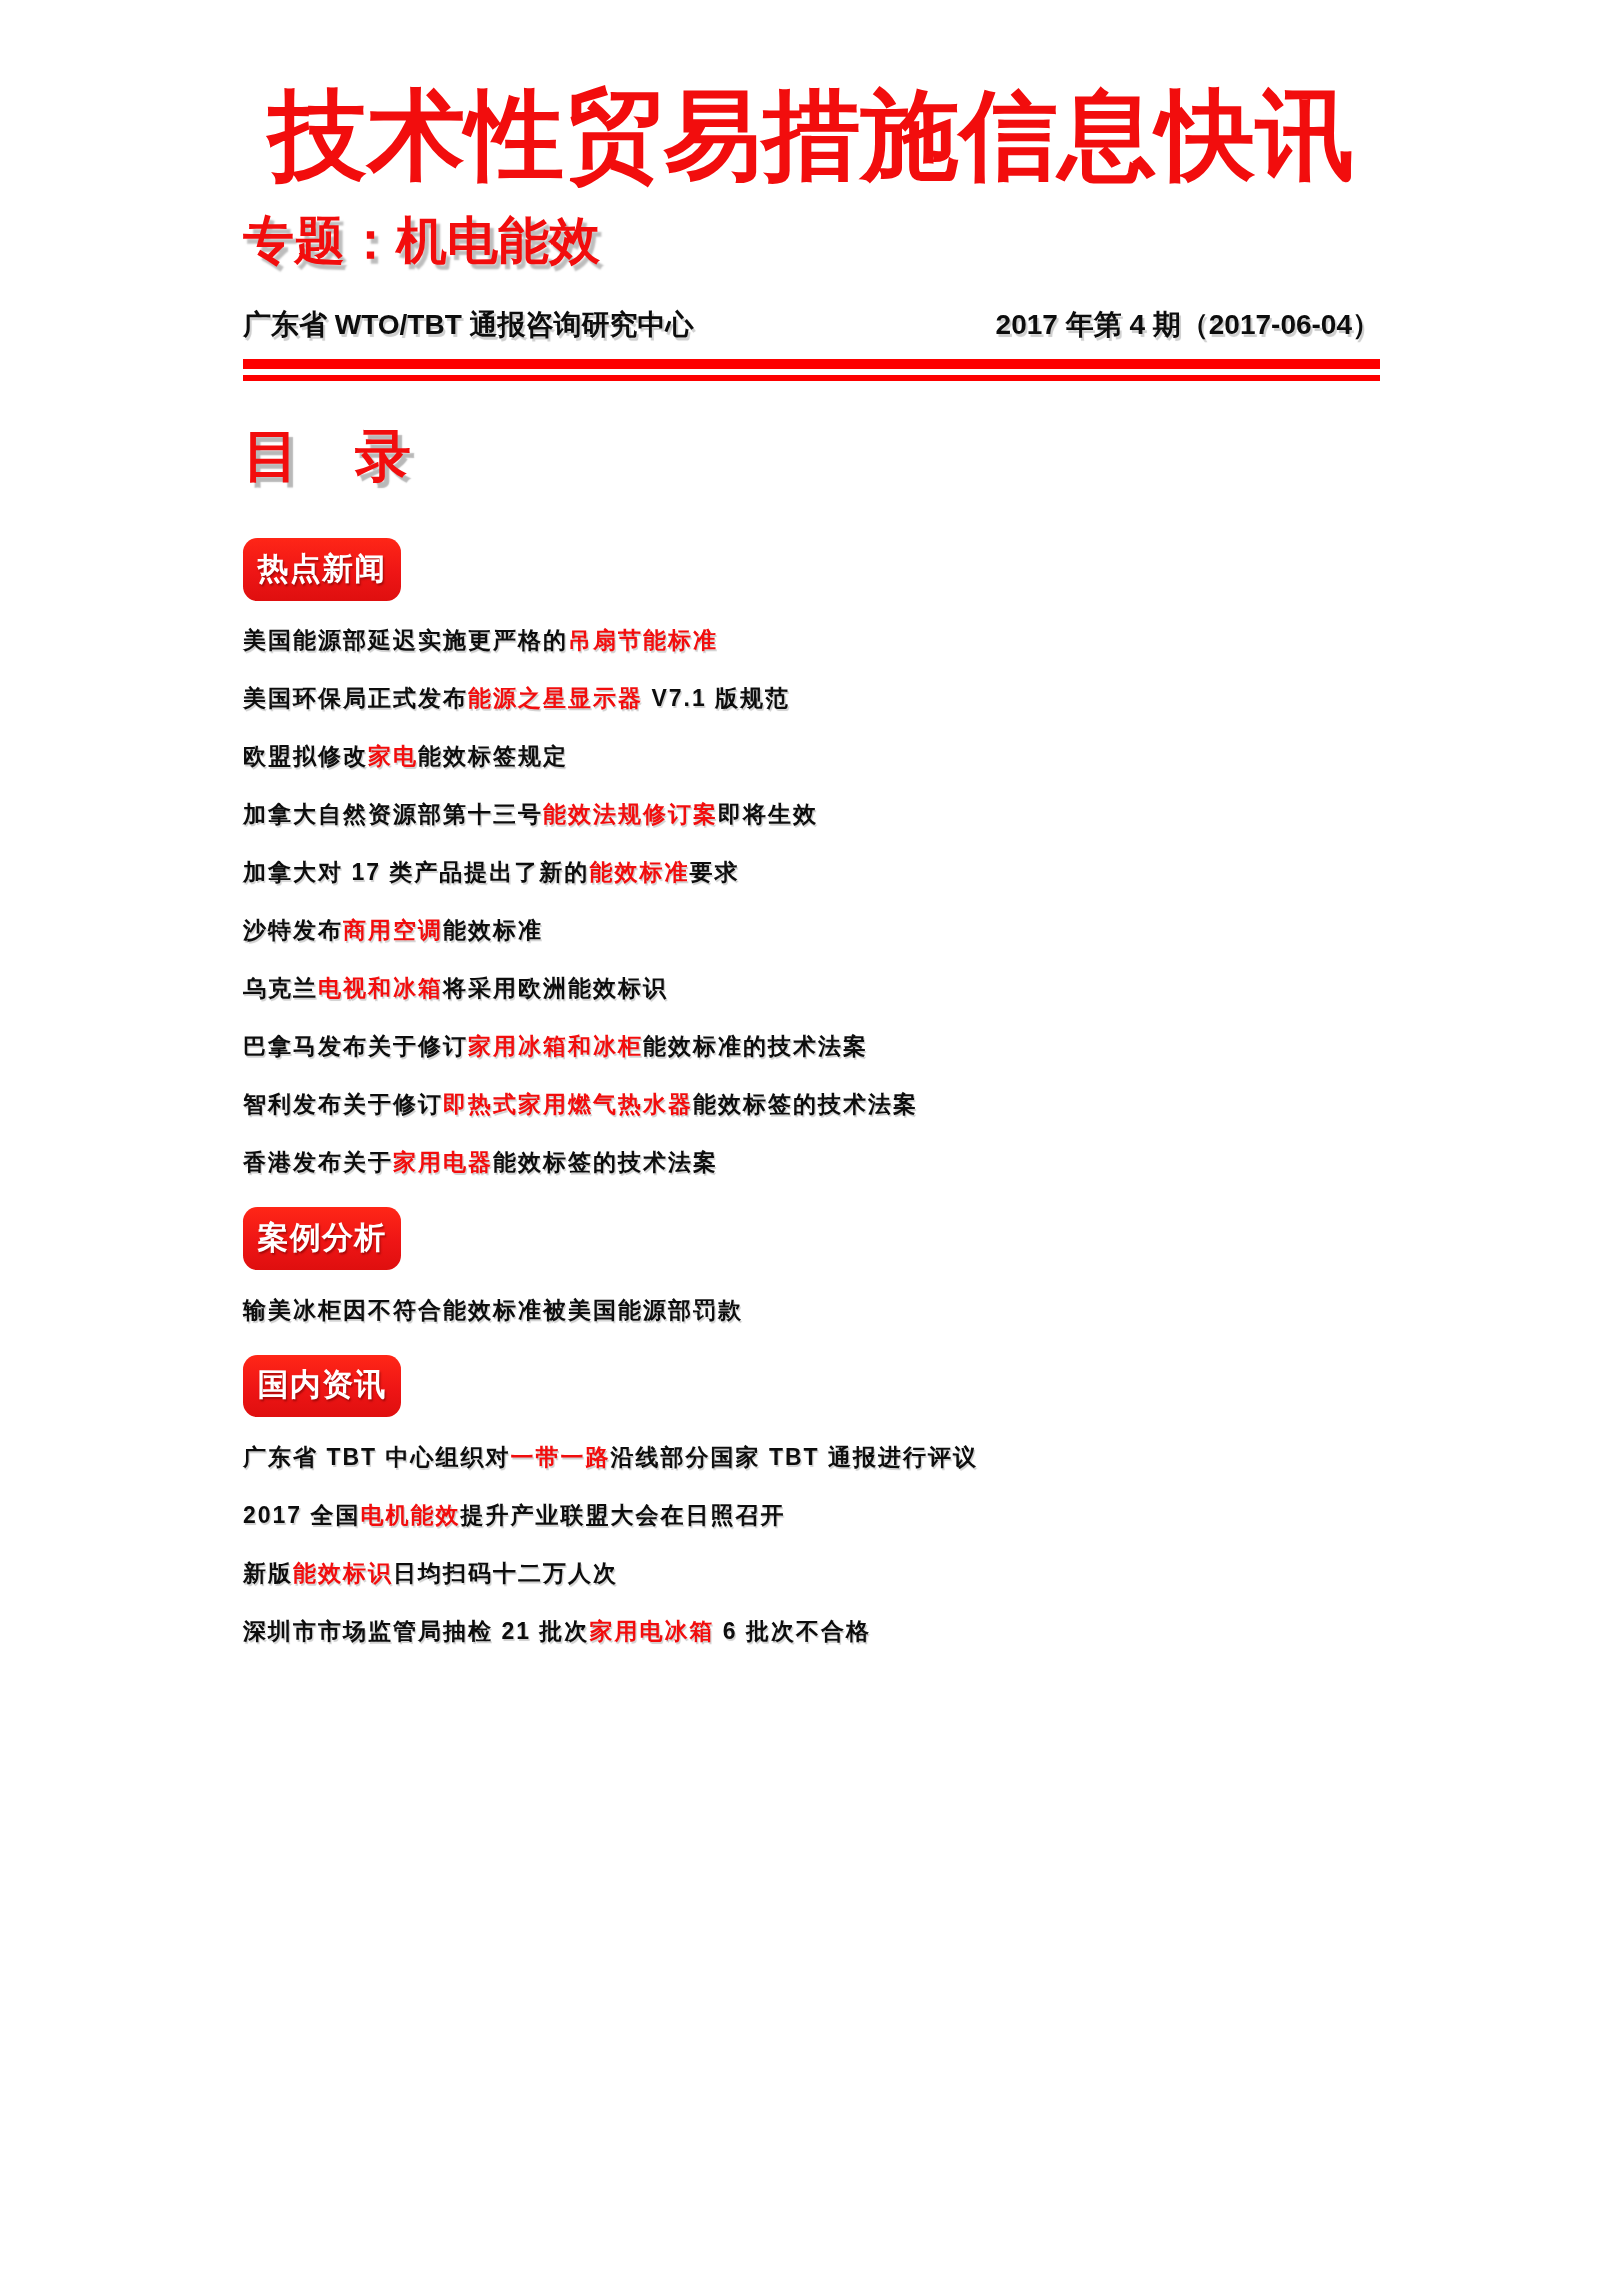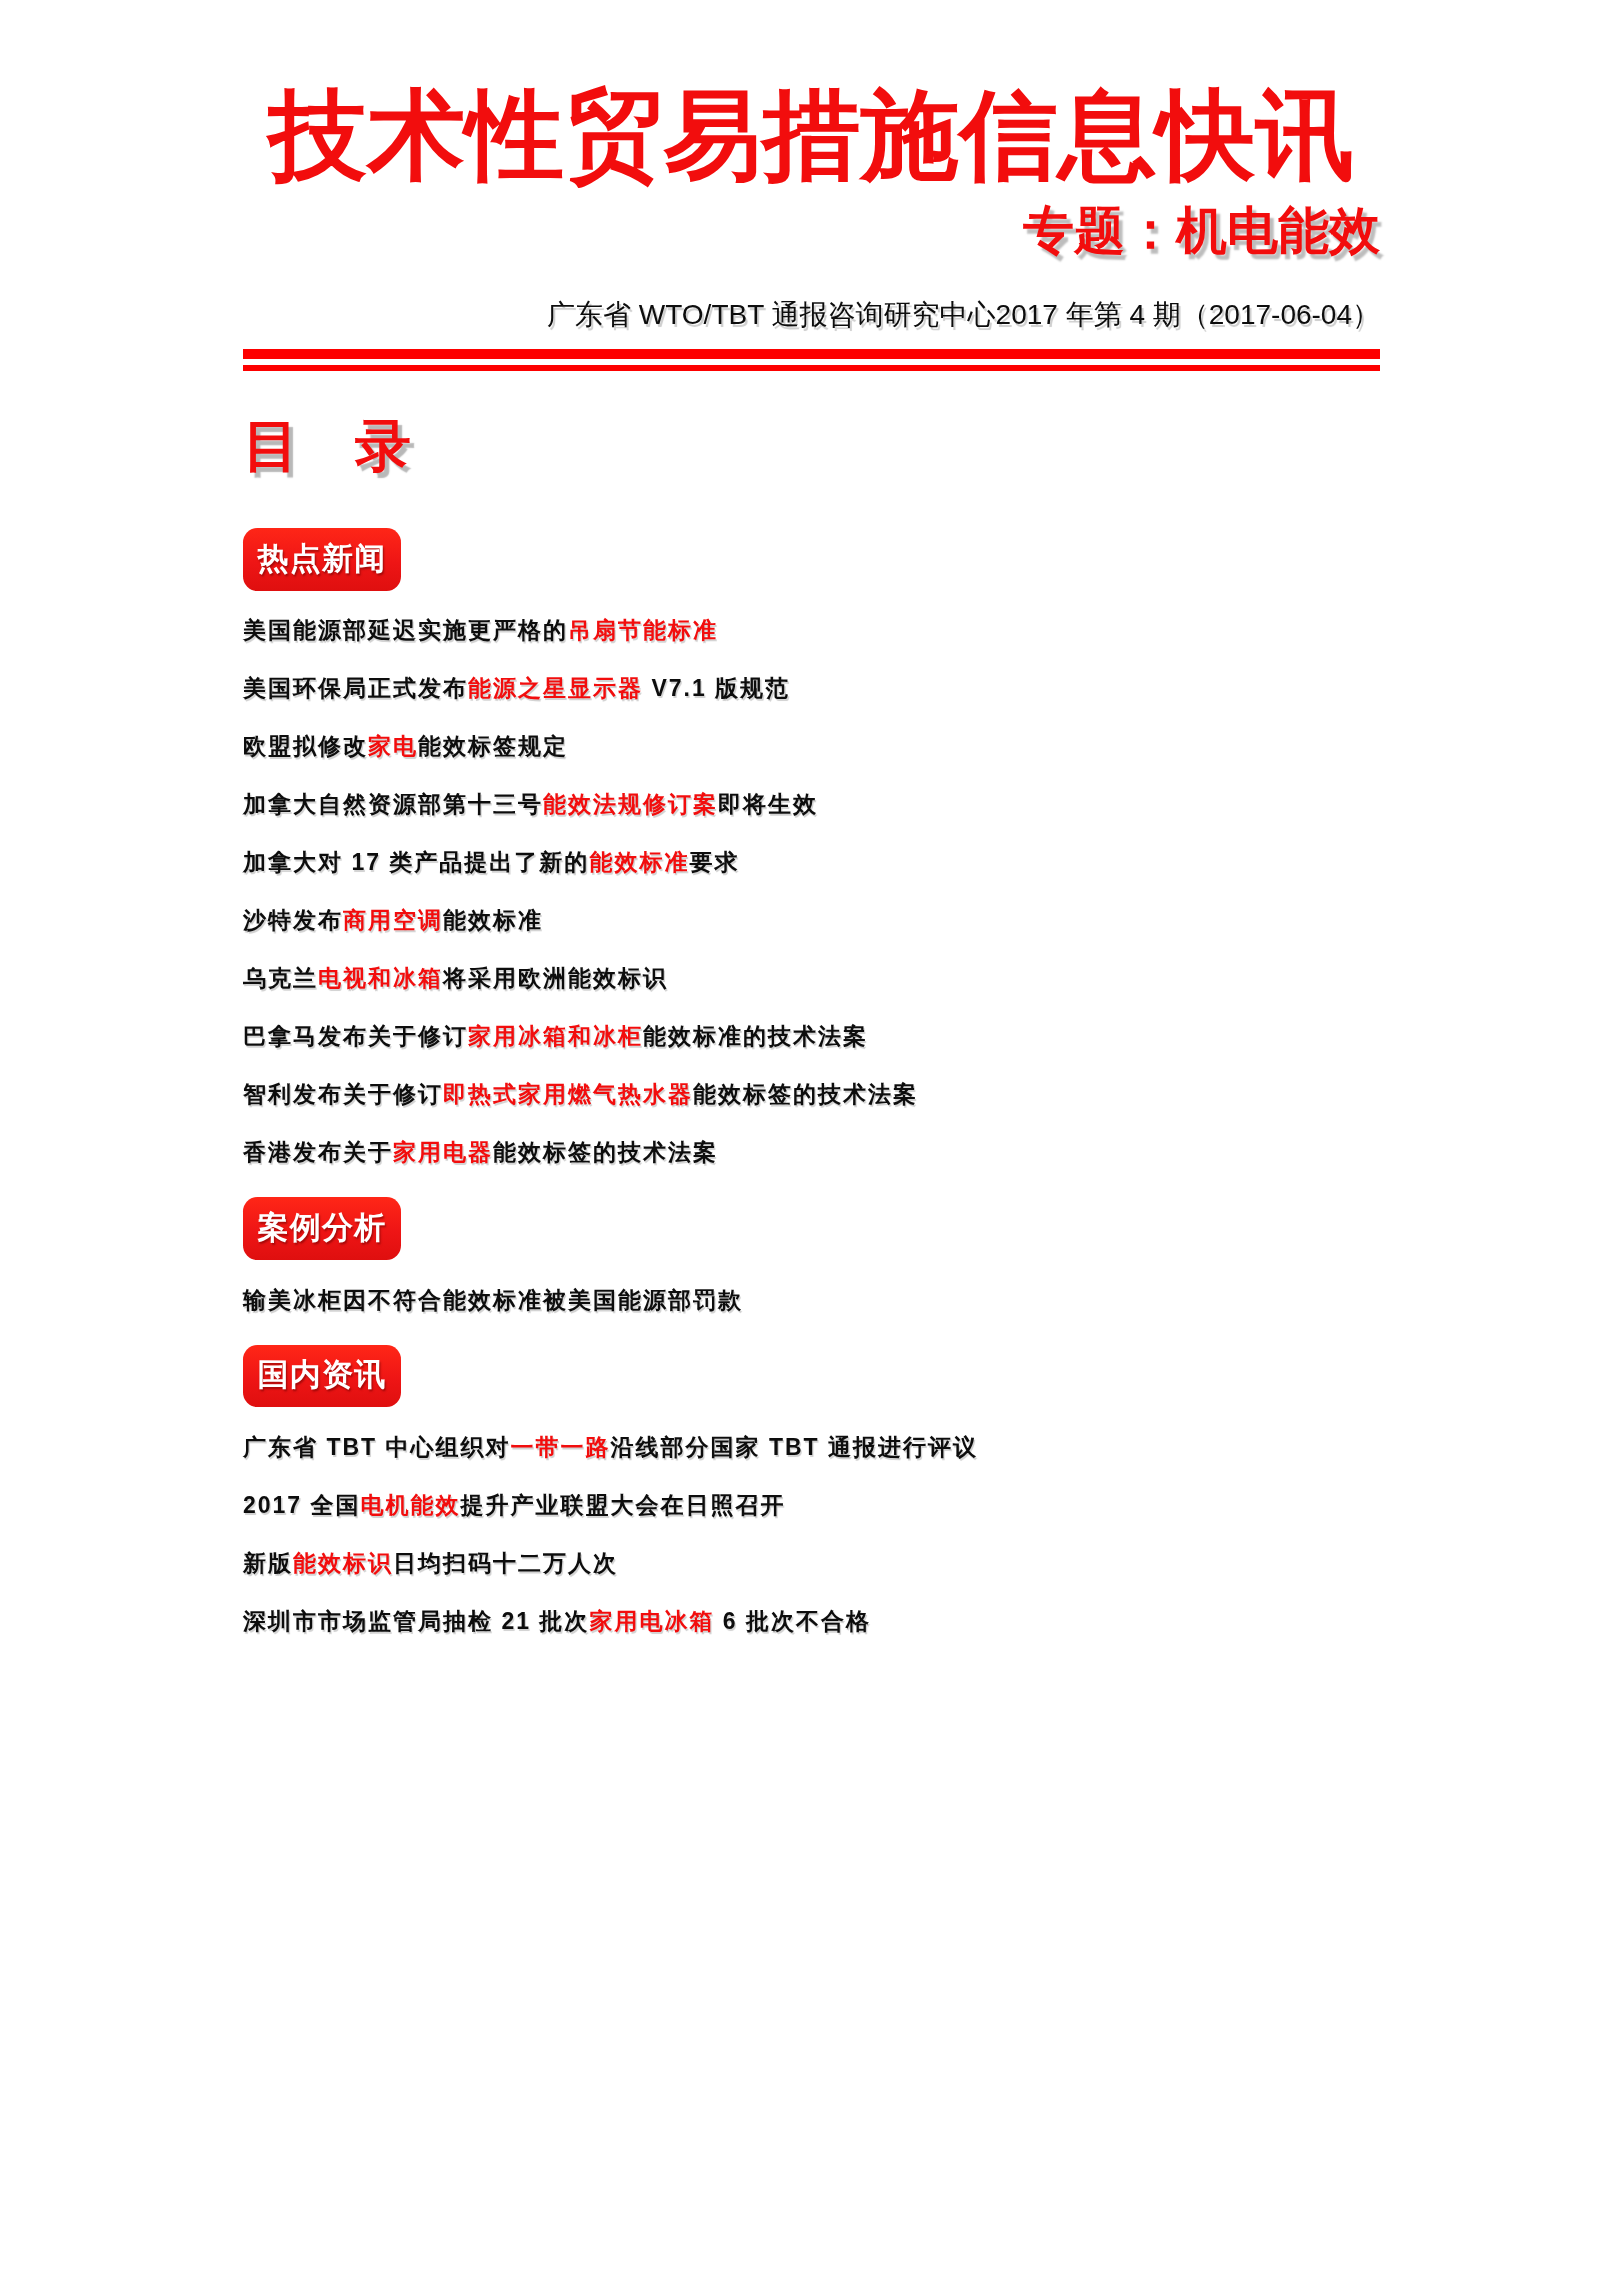--- a/index.html
+++ b/index.html
@@ -6,28 +6,28 @@
   html,body { background:#ffffff; }
   body { width:1623px; height:2295px; overflow:hidden;
          font-family:"Liberation Sans", sans-serif; }
   .page { width:1623px; height:2295px; background:#fff;
           padding:0 243px; position:relative; }
 
   .title { margin-top:79px; text-align:center;
            font-size:98px; font-weight:900; line-height:1.15;
            color:var(--accent-red); letter-spacing:0.7px;
            white-space:nowrap; }
-  .subtitle { margin-top:5px; text-align:right;
+  .subtitle { margin-top:15px; text-align:left;
               font-size:51px; font-weight:900;
               color:var(--accent-red);
               text-shadow:3.9px 4.6px 2px #bdbdbd; }
 
   .header-row { margin-top:30px; display:flex;
-                justify-content:flex-end; align-items:baseline;
-                font-size:28px; font-weight:400; color:var(--text-black);
+                justify-content:space-between; align-items:baseline;
+                font-size:28px; font-weight:700; color:var(--text-black);
                 text-shadow:2px 2.6px 0.7px #cfcfcf; white-space:nowrap; }
 
   .rule { width:100%; background:var(--rule-red); }
   .rule-thick { height:9.2px; margin-top:15.7px; }
   .rule-thin  { height:5.9px;  margin-top:6.5px; }
 
   .toc-title { margin-top:38px; text-align:left;
                font-family:Liberation Mono, monospace;
                font-size:56px; font-weight:700;
                color:var(--accent-red);

